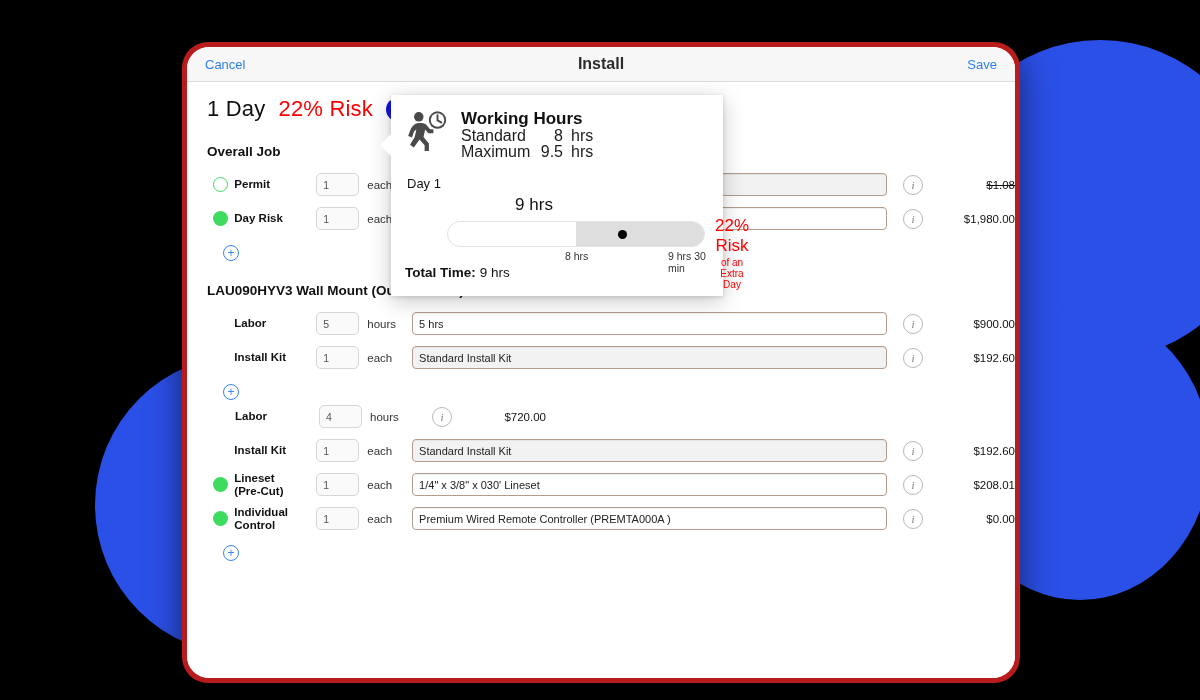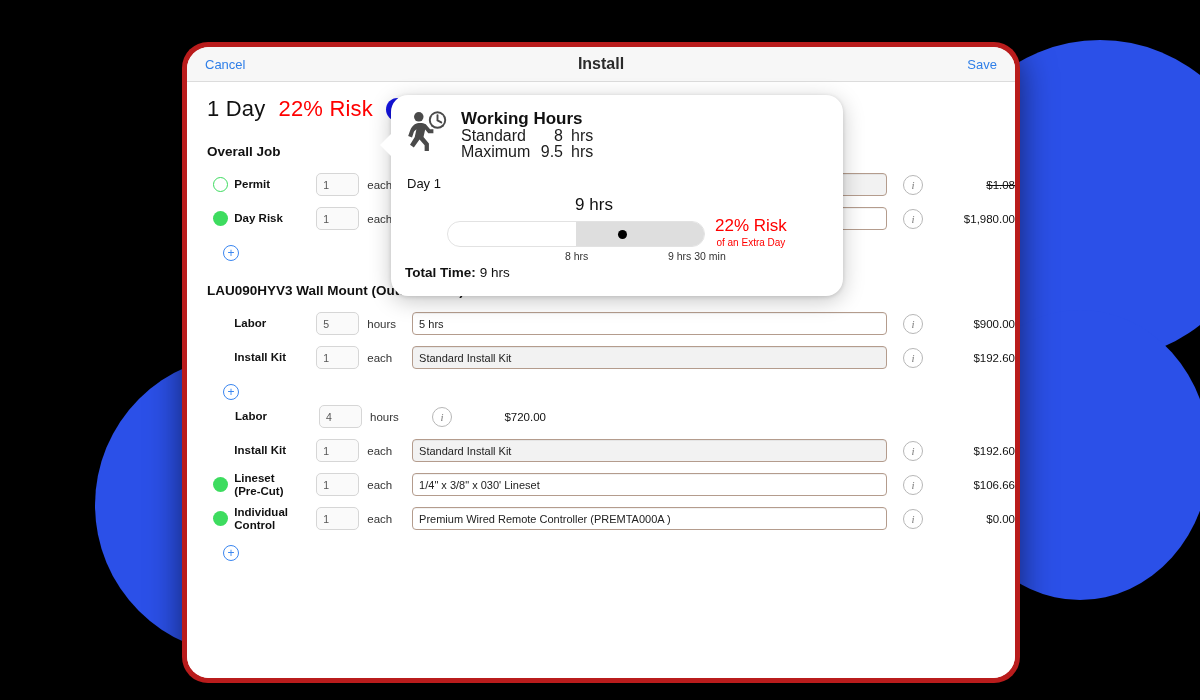--- a/index.html
+++ b/index.html
@@ -150,23 +150,23 @@
     border: 1.4px solid #3a86f0; color: #3a86f0;
     font-size: 12px; line-height: 12px;
     display: flex; align-items: center; justify-content: center;
     margin: 10px 0 0 16px; cursor: pointer;
   }
 
   
   #popover {
     position: absolute;
     left: 204px; top: 48px;
-    width: 452px;
+    width: 332px;
     background: #fff;
-    border-radius: 17px;
+    border-radius: 1px;
     box-shadow: 0 5px 22px rgba(0,0,0,.22), 0 1px 4px rgba(0,0,0,.14);
     padding: 14px 16px 16px 14px;
     z-index: 40;
   }
   #popover-arrow {
     position: absolute;
     left: -11px; top: 38px;
     width: 0; height: 0;
     border-top: 12px solid transparent;
     border-bottom: 12px solid transparent;
@@ -320,21 +320,21 @@
               </div>
               <div class="row">
                 <div class="dot-cell">
                   <div class="dot filled"></div>
                 </div>
                 <div class="row-label">Lineset<br>(Pre-Cut)</div>
                 <input class="qty" type="text" value="1" style="">
                 <div class="unit">each</div>
                 <input class="desc" type="text" value="1/4&quot; x 3/8&quot; x 030' Lineset" style="">
                 <div class="info-circle">i</div>
-                <div class="price">$106.66</div>
+                <div class="price">$208.01</div>
               </div>
               <div class="row">
                 <div class="dot-cell">
                   <div class="dot filled"></div>
                 </div>
                 <div class="row-label">Individual<br>Control</div>
                 <input class="qty" type="text" value="1" style="">
                 <div class="unit">each</div>
                 <input class="desc" type="text" value="Premium Wired Remote Controller (PREMTA000A )" style="">
                 <div class="info-circle">i</div>

